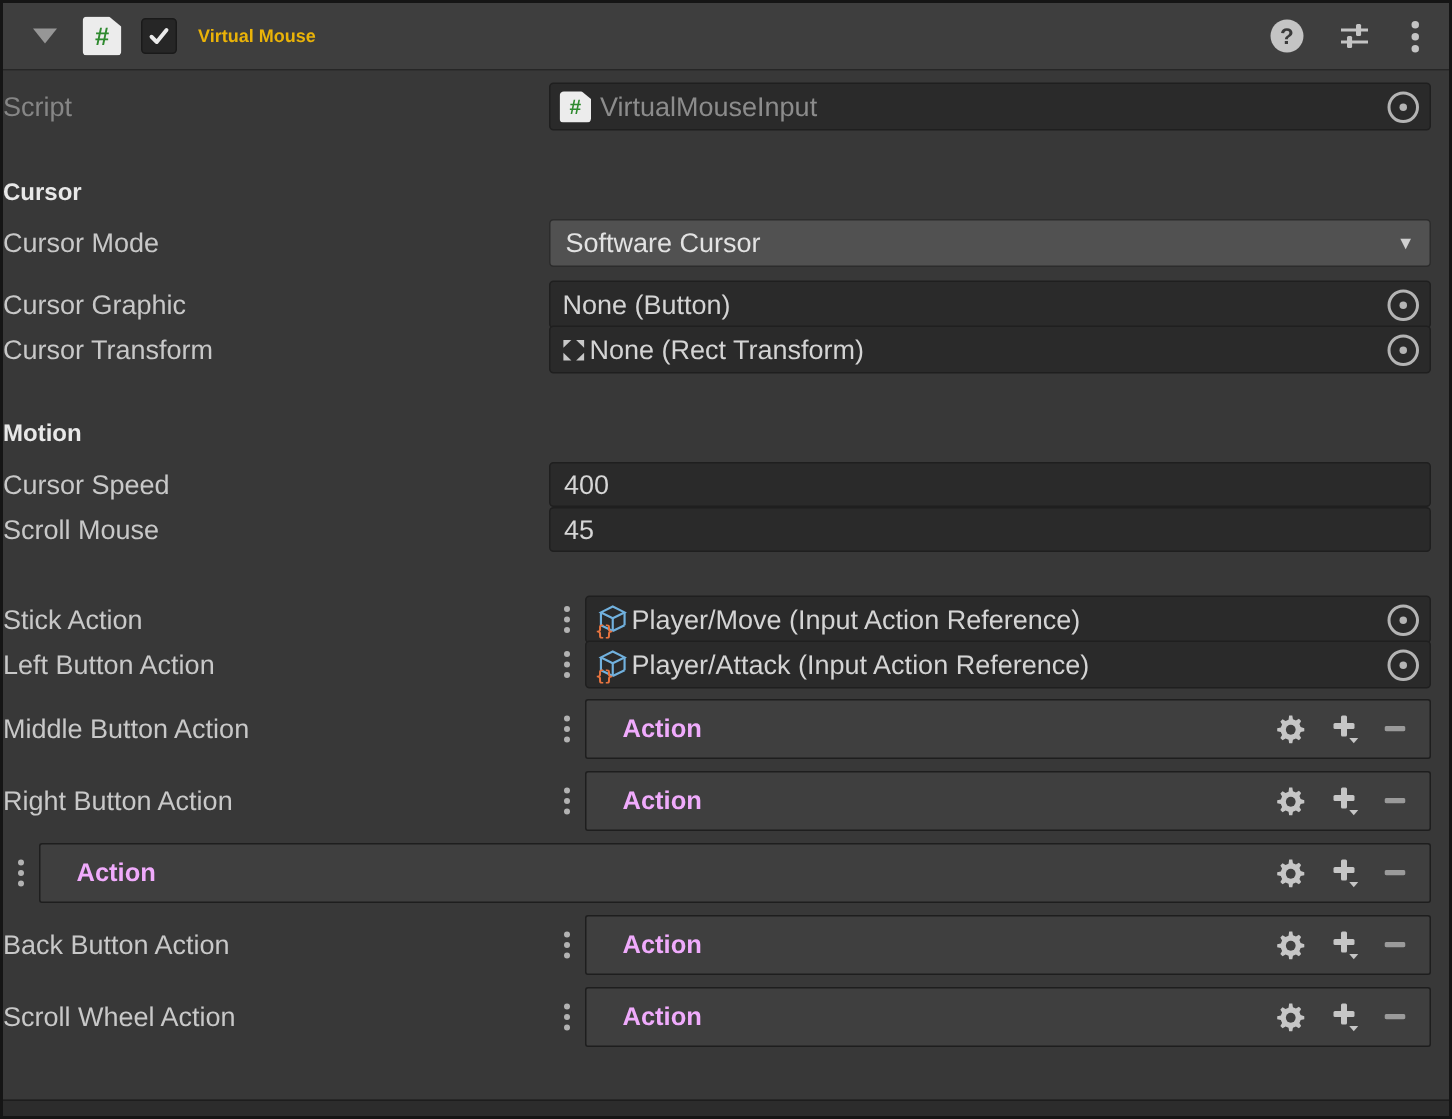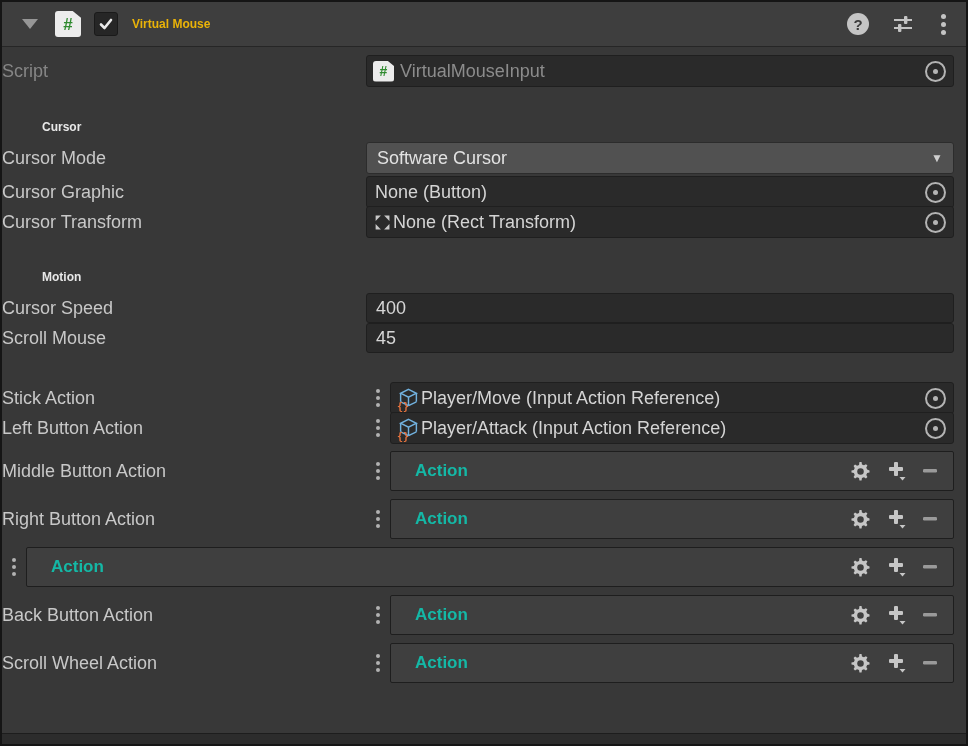--- a/index.html
+++ b/index.html
@@ -20,24 +20,24 @@
   .hdr-title{font-size:12px;font-weight:bold;color:#eab308;margin-left:14px;flex:1;}
   .help-icon{width:22px;height:22px;border-radius:50%;background:#c4c4c4;color:#3a3a3a;font-weight:bold;
              font-size:15px;display:flex;align-items:center;justify-content:center;margin-right:22px;}
   .presets-icon{margin-right:20px;display:flex;}
   .kebab{width:5px;height:5px;border-radius:50%;background:#c4c4c4;margin:0 6px;
          box-shadow:0 -8px 0 #c4c4c4,0 8px 0 #c4c4c4;}
   
   .body{padding-top:9px;}
   .row{display:flex;align-items:center;margin-right:12px;}
   .row .label{width:364px;flex:none;font-size:18px;color:#c8c8c8;}
-  .section-title{padding-left:40px;font-size:12px;font-weight:bold;color:#e8e8e8;}
+  .section-title{font-size:16px;font-weight:bold;color:#e8e8e8;}
   .control{flex:1;display:flex;align-items:center;min-width:0;}
   .h30{height:30px;}
-  .mt8{margin-top:8px;} .mt9{margin-top:9px;} .mt10{} .mt11{margin-top:4px;align-items:center;}
+  .mt8{margin-top:8px;} .mt9{margin-top:9px;} .mt10{} .mt11{margin-top:11px;align-items:center;}
   .mt30{margin-top:30px;} .mt33{margin-top:33px;} .mt34{margin-top:34px;}
   .disabled .label{color:#868686;}
   .disabled .obj-text{color:#8c8c8c;}
   
   .objfield{flex:1;height:30px;background:#2a2a2a;border:1px solid #1f1f1f;border-radius:3px;
             display:flex;align-items:center;min-width:0;}
   .obj-text{font-size:18px;color:#d4d4d4;white-space:nowrap;overflow:hidden;flex:1;padding-left:8px;}
   .objfield .icon-lead + .obj-text{padding-left:2px;}
   .picker{width:17px;height:17px;border:2px solid #b4b4b4;border-radius:50%;flex:none;
           margin:0 7px 0 8px;display:flex;align-items:center;justify-content:center;}
@@ -48,21 +48,21 @@
   .dd-arrow{font-size:12px;color:#cfcfcf;padding-right:10px;}
   input.numfield{flex:1;height:30px;box-sizing:border-box;background:#2a2a2a;border:1px solid #1f1f1f;
                  border-radius:3px;color:#d6d6d6;font-size:18px;padding:0 9px;min-width:0;
                  font-family:"Liberation Sans",sans-serif;outline:none;}
   
   .row-kebab{width:24px;flex:none;display:flex;justify-content:center;}
   .rk-dot{width:4px;height:4px;border-radius:50%;background:#b2b2b2;box-shadow:0 -7px 0 #b2b2b2,0 7px 0 #b2b2b2;}
   
   .action-bar{flex:1;height:38px;background:#3f3f3f;border:1px solid #1e1e1e;border-radius:2px;
               display:flex;align-items:center;}
-  .ab-title{flex:1;font-size:17px;font-weight:bold;color:#14b8a6;padding-left:24px;}
+  .ab-title{flex:1;font-size:17px;font-weight:bold;color:#f0abfc;padding-left:24px;}
   .ab-btn{display:flex;align-items:center;justify-content:center;flex:none;margin-right:16px;}
   
   .icon-lead{flex:none;display:flex;align-items:center;margin-left:7px;position:relative;}
   .cube-wrap{position:relative;width:21px;height:21px;}
   .braces{position:absolute;left:-1px;bottom:-3px;font-size:10px;font-weight:bold;color:#e8743f;
           font-family:"DejaVu Sans Mono",monospace;}
   .bottom-strip{position:absolute;left:0;right:0;bottom:0;height:10px;background:#2c2c2c;border-top:1px solid #1d1d1d;}
 </style>
 </head>
 <body>

